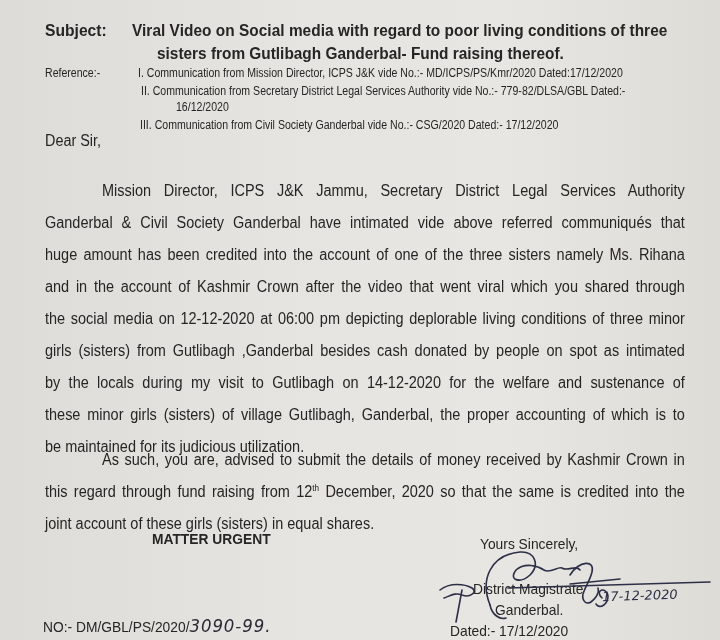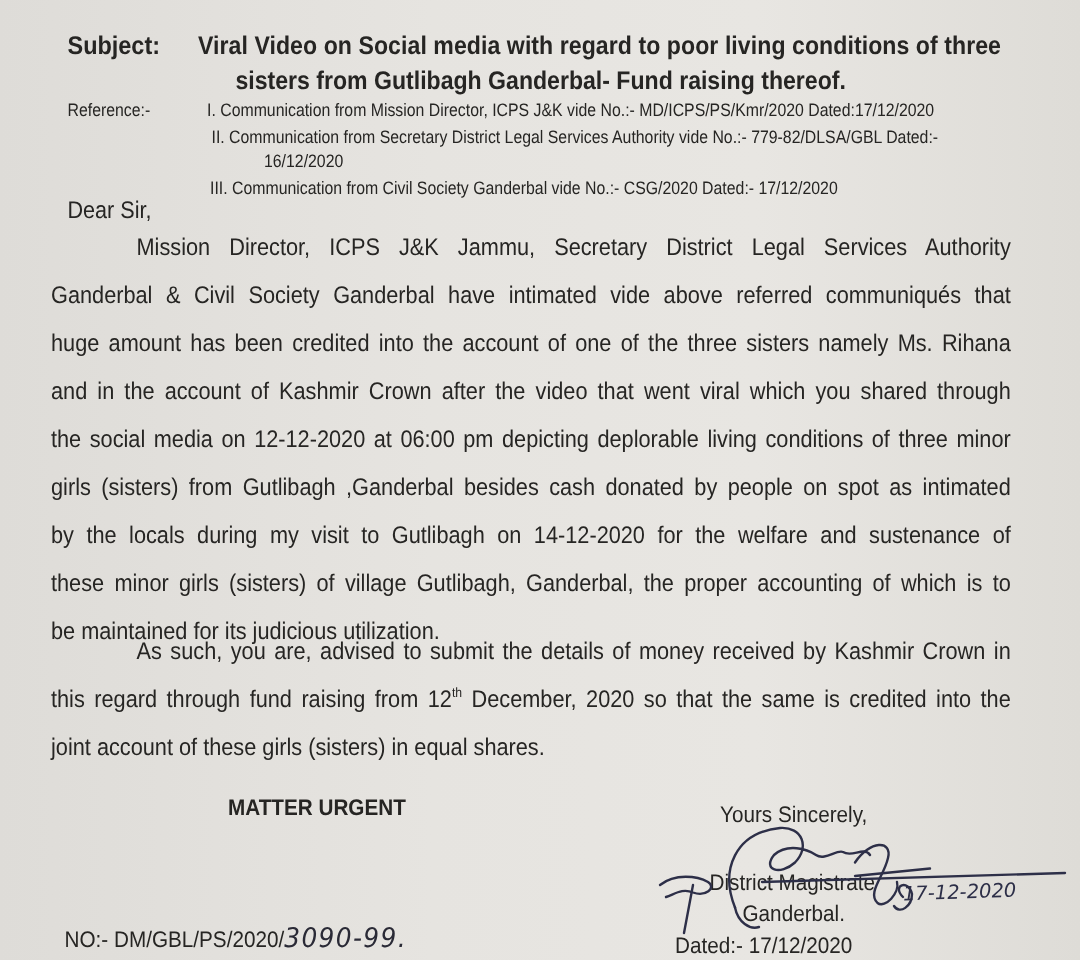--- a/index.html
+++ b/index.html
@@ -19,21 +19,21 @@
 
   .ref-label { left: 45px; top: 66px; font-size: 12px; transform: scaleX(0.88); transform-origin: left; }
   .ref { font-size: 12px; transform: scaleX(0.88); transform-origin: left; }
   .ref1 { left: 138px; top: 66px; }
   .ref2 { left: 141px; top: 84px; }
   .ref2b { left: 176px; top: 100px; }
   .ref3 { left: 140px; top: 118px; }
 
   .greeting { left: 45px; top: 132px; font-size: 16px; transform: scaleX(0.9); transform-origin: left; }
 
-  .para { position: absolute; left: 34px; width: 640px; font-size: 16px; }
+  .para { position: absolute; left: 45px; width: 640px; font-size: 16px; margin-top: 25px; }
   .line { height: 32px; line-height: 32px; text-align: justify; text-align-last: justify; white-space: nowrap; transform: scaleX(0.905); transform-origin: left; width: 707px; }
   .line.last { text-align-last: left; }
   .line.indent { padding-left: 63px; width: 644px; }
   .p1 { top: 150px; }
   .p2 { top: 437px; }
 
   .urgent { left: 152px; top: 530px; font-size: 15px; font-weight: bold; transform: scaleX(0.92); transform-origin: left; }
   .yours { left: 480px; top: 535px; font-size: 15px; transform: scaleX(0.92); transform-origin: left; }
   .desig { left: 473px; top: 580px; font-size: 15px; transform: scaleX(0.92); transform-origin: left; }
   .office { left: 495px; top: 601px; font-size: 15px; transform: scaleX(0.92); transform-origin: left; }

